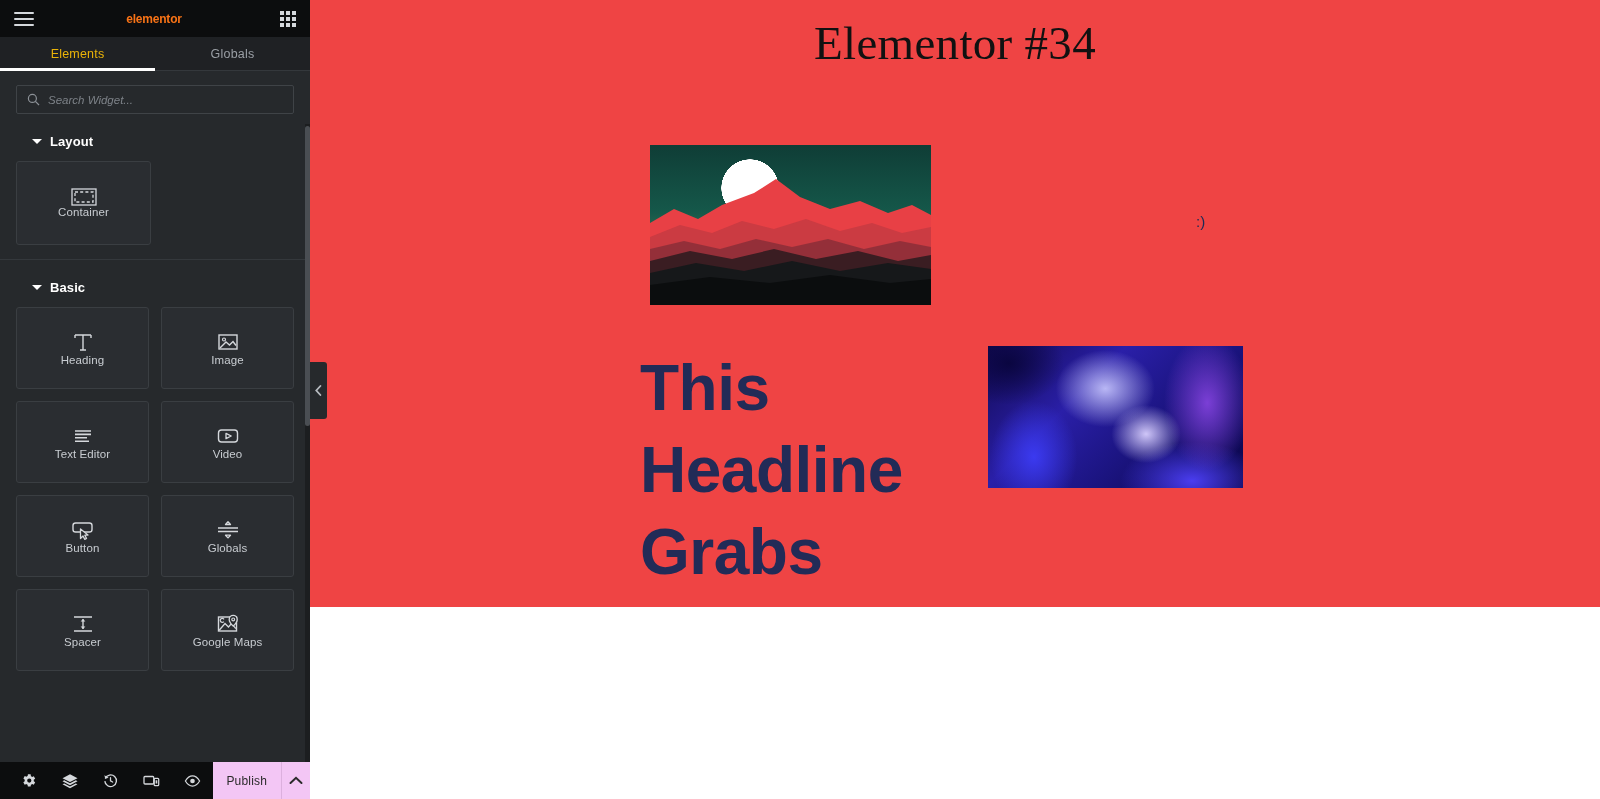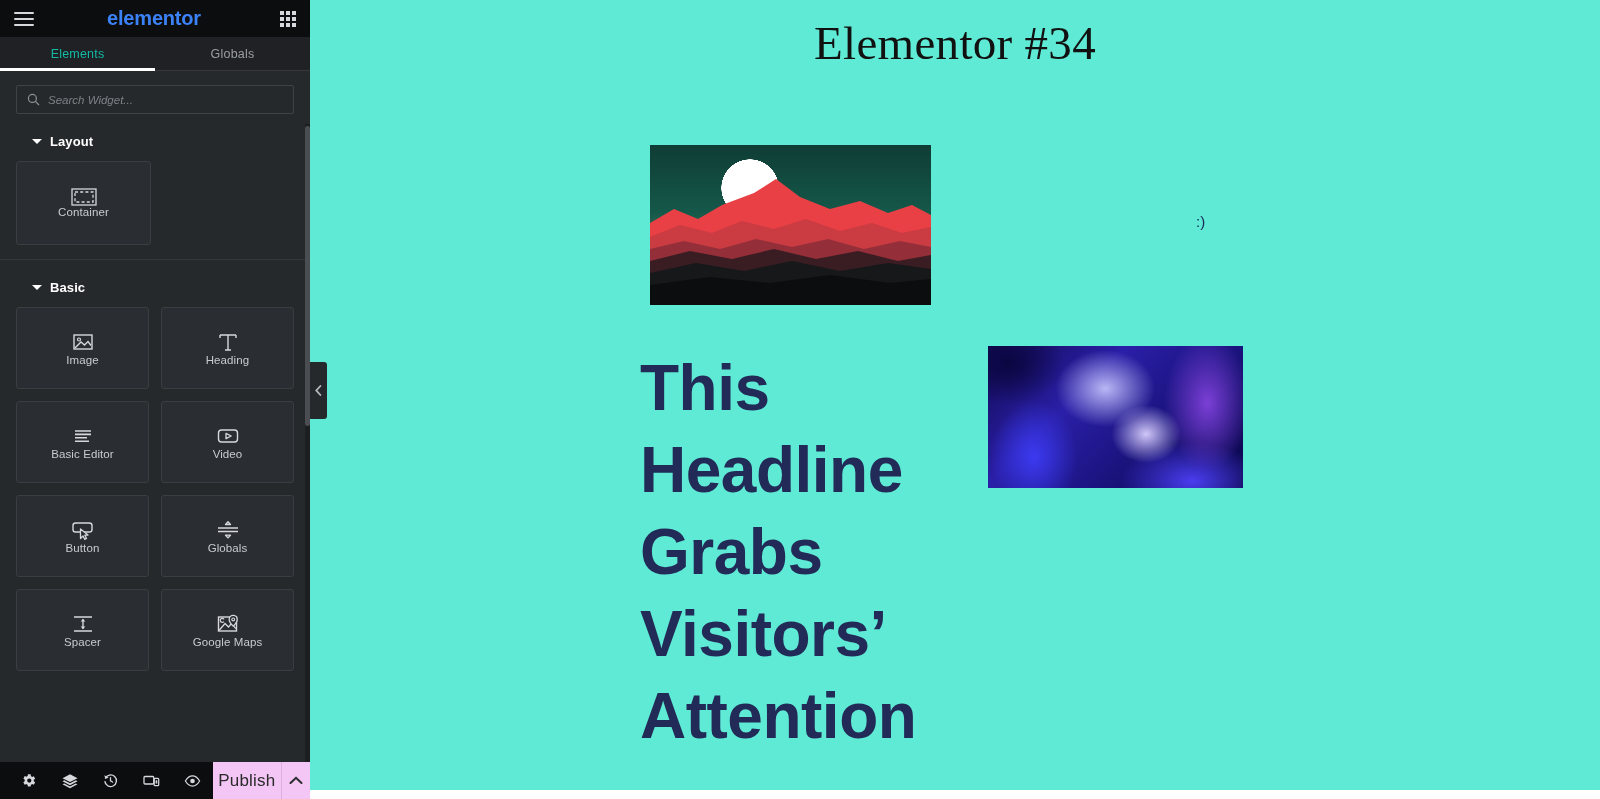--- a/index.html
+++ b/index.html
@@ -22,40 +22,40 @@
   
   .panel-header {
     height: 37px; background: #0c0d0e;
     display: flex; align-items: center; justify-content: space-between;
     padding: 0 14px; flex: none;
   }
   .hamburger { width: 20px; height: 14px; display: flex; flex-direction: column;
     justify-content: space-between; cursor: pointer; }
   .hamburger i { display:block; height: 2px; background: #d5d8dc; border-radius: 1px; }
   .brand {
-    color: #3b82f6; font-size: 20px; font-weight: bold;
+    color: #f97316; font-size: 12px; font-weight: bold;
     letter-spacing: -0.2px; flex: 1; text-align: center;
     margin-left: -6px;
   }
   .apps-grid { display: grid; grid-template-columns: repeat(3, 4px);
     grid-template-rows: repeat(3, 4px); gap: 2px; cursor: pointer; }
   .apps-grid i { display:block; width: 4px; height: 4px; background: #d5d8dc; }
 
   
   .panel-tabs {
     height: 34px; background: #1f2124;
     display: flex; flex: none;
     border-bottom: 1px solid #34383c;
   }
   .panel-tab {
     flex: 1; display: flex; align-items: center; justify-content: center;
     font-size: 12.5px; color: #9a9fa5; cursor: pointer;
     position: relative; letter-spacing: .2px;
   }
-  .panel-tab.active { color: #14b8a6; }
+  .panel-tab.active { color: #eab308; }
   .panel-tab.active::after {
     content: ""; position: absolute; left: 0; right: 0; bottom: -1px;
     height: 3px; background: #ffffff;
   }
 
   
   .search-wrap { padding: 14px 16px 10px 16px; flex: none; background:#26292c; }
   .search-box {
     height: 29px; border: 1px solid #3f4347; background: #26292c;
     display: flex; align-items: center; gap: 8px; padding: 0 10px;
@@ -100,21 +100,21 @@
   .panel-footer {
     height: 37px; background: #0c0d0e; flex: none;
     display: flex; align-items: stretch;
   }
   .footer-icons { display: flex; align-items: center; gap: 0; padding-left: 8px; flex: 1; }
   .footer-btn {
     width: 41px; height: 37px; display: flex; align-items: center;
     justify-content: center; cursor: pointer;
   }
   .publish-btn {
-    background: #f3c6f5; color: #2b2b2b; font-size: 17px;
+    background: #f3c6f5; color: #2b2b2b; font-size: 12px;
     display: flex; align-items: center; justify-content: center;
     width: 76px; cursor: pointer; letter-spacing: .2px;
   }
   .publish-arrow {
     background: #f3c6f5; width: 33px;
     display: flex; align-items: center; justify-content: center;
     border-left: 1px solid #dcb0de; cursor: pointer;
   }
 
   
@@ -131,21 +131,21 @@
     position: absolute; right: 0; top: 0; width: 5px; height: 100%;
     background: #1c1e20;
   }
   .panel-scrollbar i {
     position: absolute; left: 0; top: 2px; width: 5px; height: 300px;
     background: #4a4e53; border-radius: 3px; display: block;
   }
 
   
   #canvas {
-    flex: 1; height: 790px; background: #5eead4;
+    flex: 1; height: 607px; background: #ef4444;
     position: relative; overflow: hidden;
   }
   .page-title {
     font-family: "Liberation Serif", serif;
     font-size: 47px; color: #111111; text-align: center;
     padding-top: 16px; font-weight: normal; letter-spacing: .3px;
   }
   .img-mountain {
     position: absolute; left: 340px; top: 145px;
     width: 281px; height: 160px;
@@ -241,39 +241,39 @@
 
         <div class="section">
           <div class="section-title">
             <span class="caret"></span>
             <span>Basic</span>
           </div>
           <div class="widget-grid">
 
             <div class="widget">
               <svg width="24" height="24" viewBox="0 0 24 24">
+                <path d="M4 5 H20 M4 5 V8 M20 5 V8 M12 5 V20 M9 20 H15" fill="none" stroke="#d5d8dc" stroke-width="1.4"></path>
+              </svg>
+              <span class="widget-label">Heading</span>
+            </div>
+
+            <div class="widget">
+              <svg width="24" height="24" viewBox="0 0 24 24">
                 <rect x="3" y="5" width="18" height="14" fill="none" stroke="#d5d8dc" stroke-width="1.4"></rect>
                 <circle cx="8" cy="9.5" r="1.5" fill="none" stroke="#d5d8dc" stroke-width="1.2"></circle>
                 <path d="M4 18 L10 12 L13.5 15 L17 11.5 L20 15.5" fill="none" stroke="#d5d8dc" stroke-width="1.4"></path>
               </svg>
               <span class="widget-label">Image</span>
             </div>
 
             <div class="widget">
               <svg width="24" height="24" viewBox="0 0 24 24">
-                <path d="M4 5 H20 M4 5 V8 M20 5 V8 M12 5 V20 M9 20 H15" fill="none" stroke="#d5d8dc" stroke-width="1.4"></path>
-              </svg>
-              <span class="widget-label">Heading</span>
-            </div>
-
-            <div class="widget">
-              <svg width="24" height="24" viewBox="0 0 24 24">
                 <path d="M4 7 H20 M4 10.4 H20 M4 13.8 H16 M4 17.2 H18" fill="none" stroke="#d5d8dc" stroke-width="1.6"></path>
               </svg>
-              <span class="widget-label">Basic Editor</span>
+              <span class="widget-label">Text Editor</span>
             </div>
 
             <div class="widget">
               <svg width="24" height="24" viewBox="0 0 24 24">
                 <rect x="2.5" y="6" width="19" height="12" rx="3" fill="none" stroke="#d5d8dc" stroke-width="1.4"></rect>
                 <path d="M10 9.3 L15.2 12 L10 14.7 Z" fill="none" stroke="#d5d8dc" stroke-width="1.3" stroke-linejoin="round"></path>
               </svg>
               <span class="widget-label">Video</span>
             </div>
 

